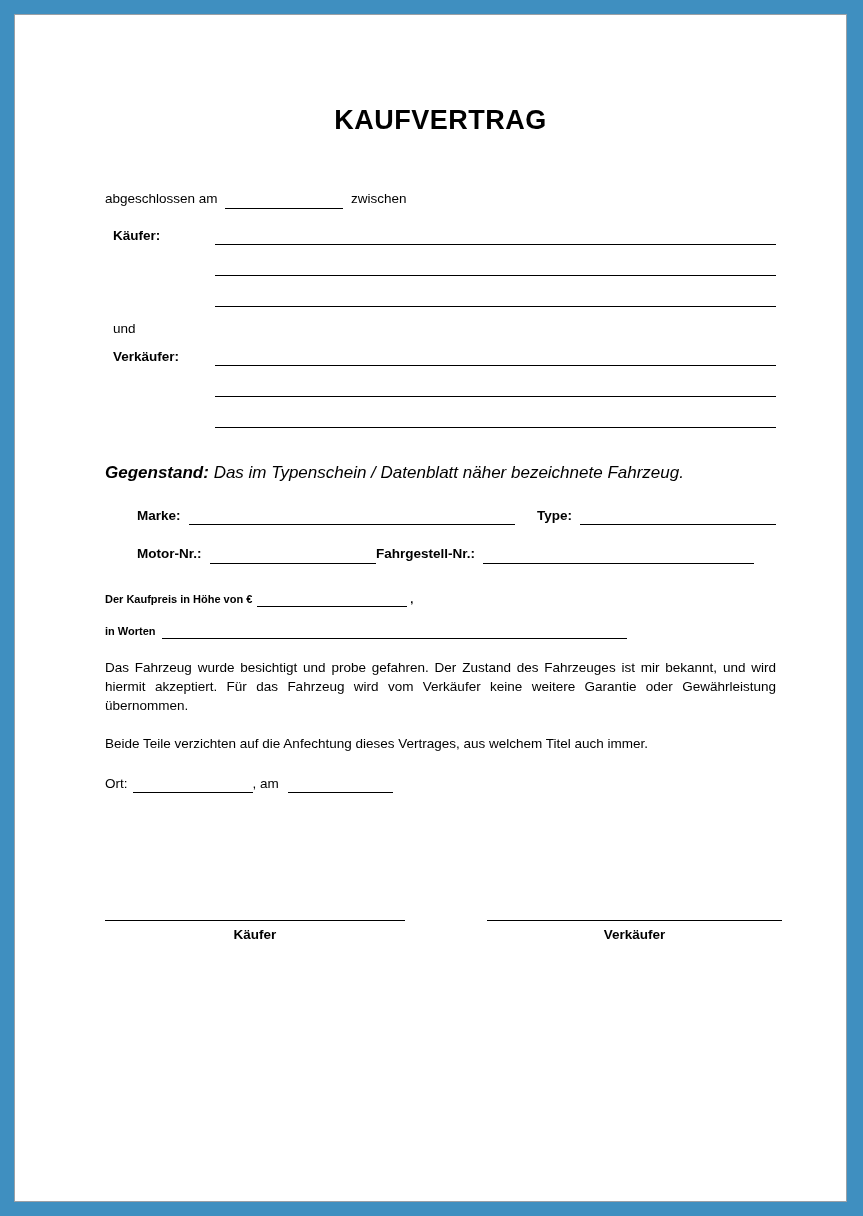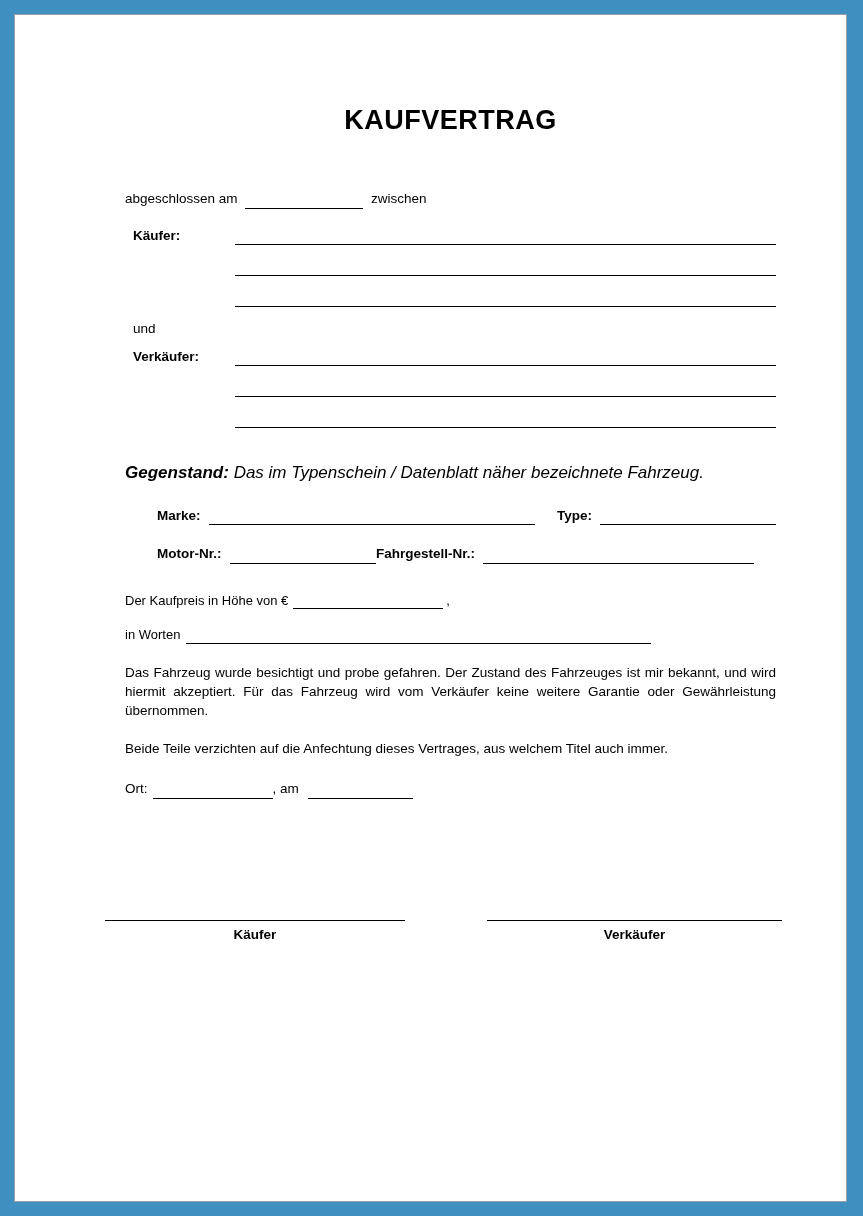--- a/index.html
+++ b/index.html
@@ -24,21 +24,20 @@
     box-sizing: border-box;
   }
   .doc {
     position: absolute;
     left: 90px;
     top: 50px;
     right: 70px;
     font-size: 13.5px;
     color: #000000;
     line-height: 1.35;
-    margin-left: 20px;
   }
   .doc-title {
     text-align: center;
     font-size: 27px;
     font-weight: bold;
     letter-spacing: 0.5px;
     margin: 37px 0 0 0;
   }
 
   
@@ -98,21 +97,21 @@
   .vcell.right { flex: 1 1 auto; }
   .vlabel { font-weight: bold; font-size: 13.5px; white-space: nowrap; }
   .vline {
     border-bottom: 1.3px solid #000;
     height: 14px;
     flex: 1 1 auto;
     margin-left: 8px;
   }
   .vcell.left .vline { margin-right: 22px; }
 
-  .price-block { margin-top: 28px; font-size: 13px; }
+  .price-block { margin-top: 28px; font-size: 11px; font-weight: bold; }
   .price-row { margin-bottom: 17px; display: flex; align-items: flex-end; }
   .price-row .txt { white-space: nowrap; }
   .price-row .line-1 { width: 150px; border-bottom: 1.3px solid #000; height: 14px; margin: 0 3px 0 5px; }
   .price-row .line-2 { width: 465px; border-bottom: 1.3px solid #000; height: 14px; margin-left: 6px; }
 
   .para {
     margin-top: 19px;
     font-size: 13.5px;
     text-align: justify;
     line-height: 1.42;

